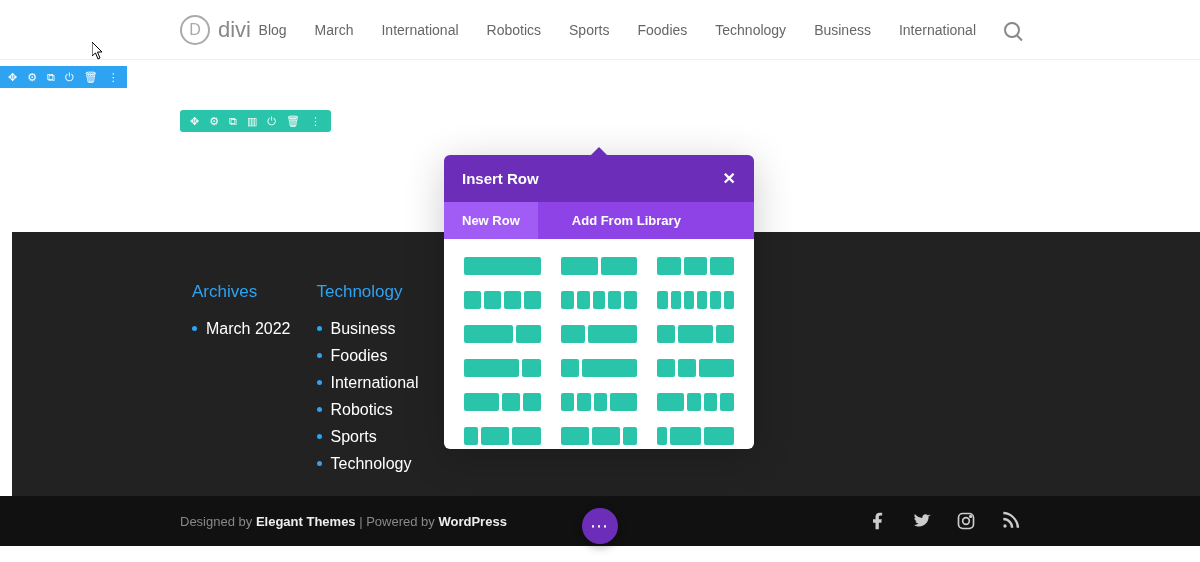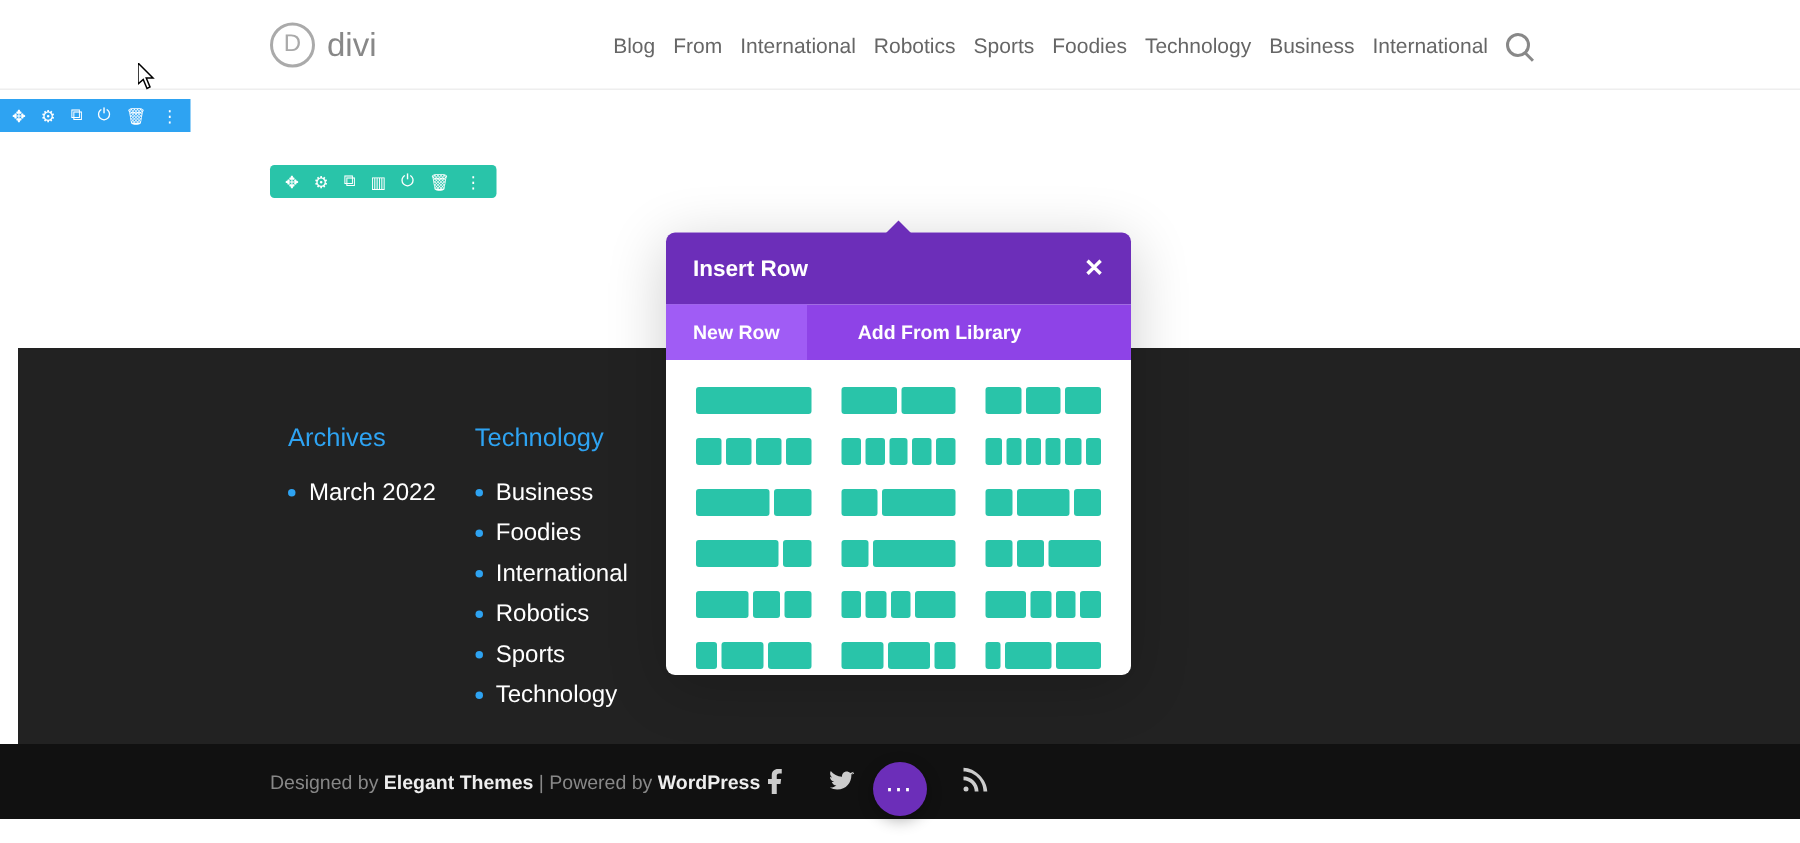--- a/index.html
+++ b/index.html
@@ -2,21 +2,21 @@
 <html><head>
 <meta charset="utf-8">
 <style>
   * { box-sizing: border-box; margin: 0; padding: 0; }
   body { font-family: -apple-system, BlinkMacSystemFont, "Segoe UI", Helvetica, Arial, sans-serif; background: #fff; width: 1200px; height: 562px; overflow: hidden; position: relative; }
   
   
   .header { height: 60px; display: flex; align-items: center; justify-content: space-between; padding: 0 180px; border-bottom: 1px solid #eee; }
   .logo { display: flex; align-items: center; gap: 8px; color: #888; font-size: 22px; }
   .logo-circle { width: 30px; height: 30px; border: 2px solid #aaa; border-radius: 50%; display: flex; align-items: center; justify-content: center; font-size: 16px; color: #aaa; font-weight: 500; }
-  .nav { display: flex; gap: 12px; align-items: center; }
+  .nav { display: flex; gap: 28px; align-items: center; }
   .nav a { color: #666; text-decoration: none; font-size: 14px; }
   .search-icon { width: 16px; height: 16px; border: 2px solid #888; border-radius: 50%; position: relative; }
   .search-icon::after { content: ''; position: absolute; width: 7px; height: 2px; background: #888; transform: rotate(45deg); bottom: -3px; right: -5px; }
   
   
   .cursor { position: absolute; top: 42px; left: 92px; font-size: 16px; color: #000; pointer-events: none; z-index: 999; }
   
   
   .section-toolbar { position: absolute; top: 66px; left: 0; background: #2ea3f2; height: 22px; display: flex; align-items: center; padding: 0 8px; gap: 10px; }
   .section-toolbar .ticon { color: #fff; font-size: 11px; cursor: pointer; }
@@ -28,21 +28,21 @@
   
   .footer { position: absolute; top: 232px; left: 12px; right: 0; height: 264px; background: #222; }
   .footer-inner { display: flex; padding: 50px 180px 0; gap: 26px; color: #fff; }
   .footer-col h4 { color: #2ea3f2; font-size: 17px; font-weight: 500; margin-bottom: 18px; }
   .footer-col ul { list-style: none; }
   .footer-col li { position: relative; padding-left: 14px; font-size: 16px; margin-bottom: 9px; color: #fff; }
   .footer-col li::before { content: ''; position: absolute; left: 0; top: 6px; width: 5px; height: 5px; background: #2ea3f2; border-radius: 50%; }
   .footer-col li a { color: #fff; text-decoration: none; }
   
   
-  .bottom-bar { position: absolute; top: 496px; left: 0; right: 0; height: 50px; background: #111; display: flex; align-items: center; padding: 0 180px; color: #888; font-size: 13px; }
+  .bottom-bar { position: absolute; top: 496px; left: 0; right: 0; height: 50px; background: #111; display: flex; align-items: center; justify-content: space-between; padding: 0 180px; color: #888; font-size: 13px; }
   .bottom-bar a { color: #eee; text-decoration: none; font-weight: 600; }
   .socials { display: flex; gap: 24px; font-size: 18px; color: #ccc; }
   .soc-ico { width: 20px; height: 20px; display: inline-flex; }
   
   
   .modal-wrap { position: absolute; top: 155px; left: 444px; width: 310px; background: #fff; border-radius: 6px; box-shadow: 0 8px 40px rgba(0,0,0,.2); z-index: 100; }
   .modal-arrow { position: absolute; top: -8px; left: 50%; transform: translateX(-50%); width: 0; height: 0; border-left: 9px solid transparent; border-right: 9px solid transparent; border-bottom: 9px solid #6c2eb9; }
   .modal-head { background: #6c2eb9; color: #fff; padding: 14px 18px; display: flex; align-items: center; justify-content: space-between; font-weight: 600; font-size: 15px; border-radius: 6px 6px 0 0; text-align: center; }
   .modal-close { font-size: 16px; cursor: pointer; }
   .modal-tabs { background: #8e43e7; display: flex; gap: 16px; }
@@ -61,21 +61,21 @@
 </head>
 <body>
 
 <div class="header">
   <div class="logo">
     <div class="logo-circle">D</div>
     <span>divi</span>
   </div>
   <div class="nav">
     <a href="#">Blog</a>
-    <a href="#">From</a>
+    <a href="#">March</a>
     <a href="#">International</a>
     <a href="#">Robotics</a>
     <a href="#">Sports</a>
     <a href="#">Foodies</a>
     <a href="#">Technology</a>
     <a href="#">Business</a>
     <a href="#">International</a>
     <span class="search-icon"></span>
   </div>
 </div>

